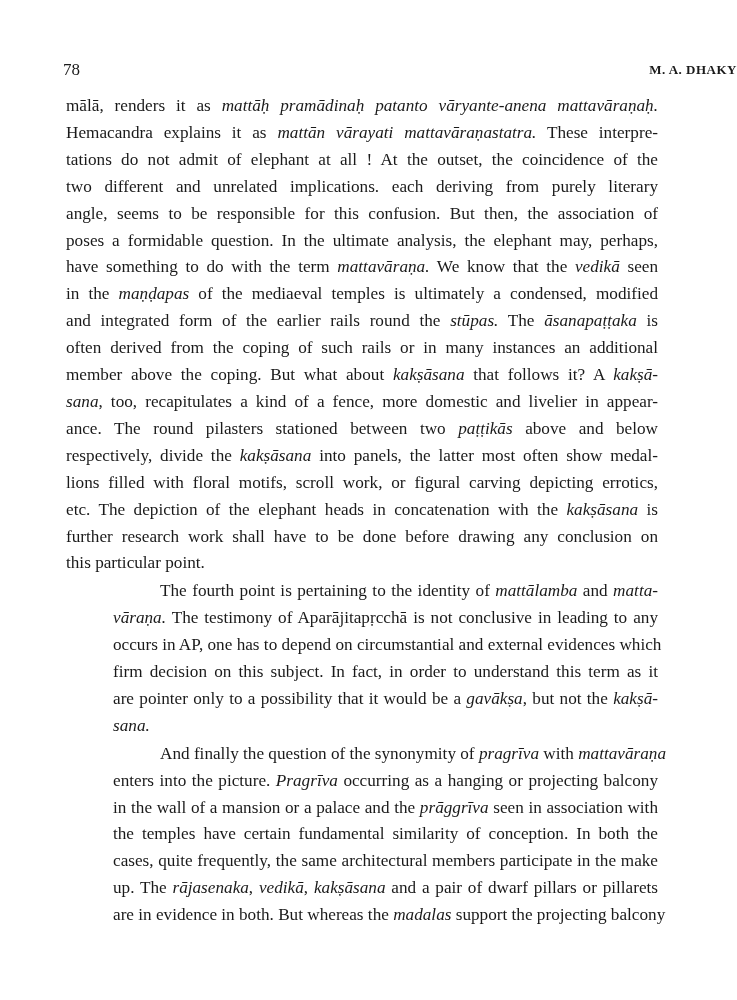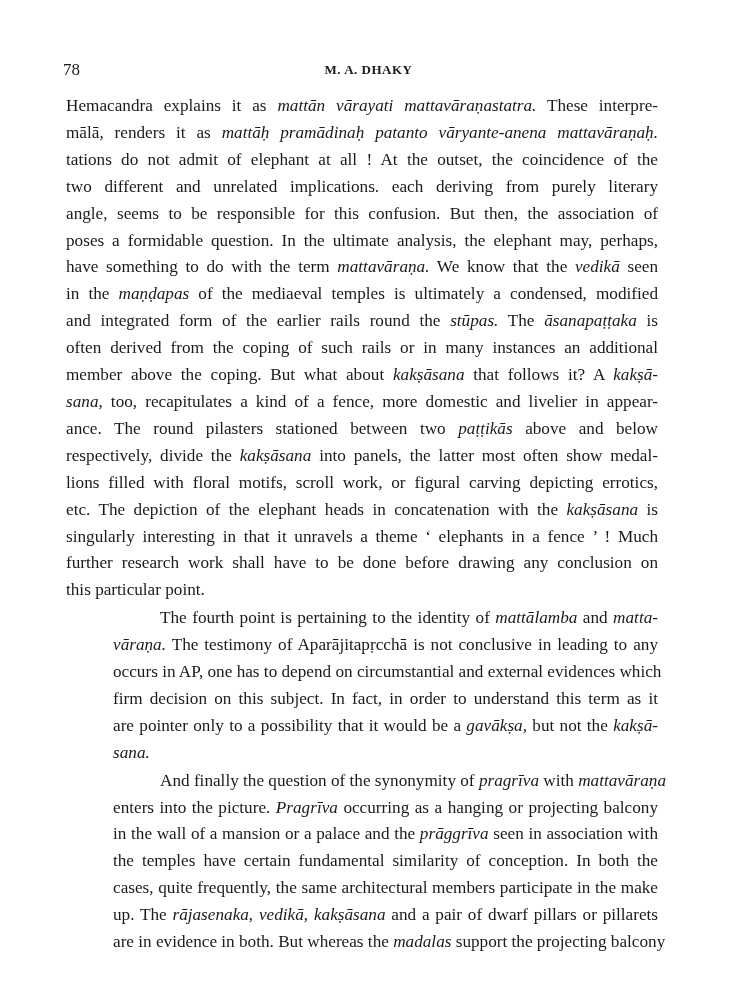--- a/index.html
+++ b/index.html
@@ -1,51 +1,50 @@
 <!DOCTYPE html>
 <html><head>
   <meta charset="utf-8">
   <style>
     html, body { margin: 0; padding: 0; background: #ffffff; }
     body { width: 737px; height: 1000px; position: relative; overflow: hidden; color: #1a1a1a; font-family: "Liberation Serif", "DejaVu Serif", serif; }
     .page-num { position: absolute; left: 63px; top: 60px; font-size: 17px; }
-    .running-head { position: absolute; left: 0; width: 737px; top: 62px; text-align: center; font-size: 13px; font-weight: bold; letter-spacing: 0.5px; }
+    .running-head { position: absolute; left: 0; width: 737px; top: 62px; text-align: right; font-size: 13px; font-weight: bold; letter-spacing: 0.5px; }
     .body-text { position: absolute; left: 66px; top: 93px; width: 592px; font-size: 17.2px; line-height: 26.9px; text-align: justify; }
     .para { margin: 0; }
     .para.indent { text-indent: 47px; }
     .para + .para { margin-top: 1px; }
     .line { display: block; text-align: justify; text-align-last: justify; white-space: nowrap; }
     .line.last { text-align-last: left; }
     i { font-style: italic; }
   </style>
 </head>
 <body>
 
 <div class="page-num">78</div>
 <div class="running-head">M. A. DHAKY</div>
 
 <div class="body-text" id="body-text">
     <div class="para">
+      <span class="line"><span>mālā, renders it as </span><i>mattāḥ pramādinaḥ patanto vāryante-anena mattavāraṇaḥ.</i></span>
       <span class="line"><span>Hemacandra explains it as </span><i>mattān vārayati mattavāraṇastatra.</i><span>  These interpre-</span></span>
-      <span class="line"><span>mālā, renders it as </span><i>mattāḥ pramādinaḥ patanto vāryante-anena mattavāraṇaḥ.</i></span>
       <span class="line"><span>tations do not admit of elephant at all !  At the outset, the coincidence of the</span></span>
       <span class="line"><span>two different and unrelated implications. each deriving from purely literary</span></span>
       <span class="line"><span>angle, seems to be responsible for this confusion.  But then, the association of</span></span>
       <span class="line"><span>poses a formidable question. In the ultimate analysis, the elephant may, perhaps,</span></span>
       <span class="line"><span>have something to do with the term </span><i>mattavāraṇa.</i><span>  We know that the </span><i>vedikā</i><span> seen</span></span>
       <span class="line"><span>in the </span><i>maṇḍapas</i><span> of the mediaeval temples is ultimately a condensed, modified</span></span>
       <span class="line"><span>and integrated form of the earlier rails round the </span><i>stūpas.</i><span>  The </span><i>āsanapaṭṭaka</i><span> is</span></span>
       <span class="line"><span>often derived from the coping of such rails or in many instances an additional</span></span>
       <span class="line"><span>member above the coping. But what about </span><i>kakṣāsana</i><span> that follows it?  A </span><i>kakṣā-</i></span>
       <span class="line"><i>sana</i><span>, too, recapitulates a kind of a fence, more domestic and livelier in appear-</span></span>
       <span class="line"><span>ance.  The round pilasters stationed between two </span><i>paṭṭikās</i><span> above and below</span></span>
       <span class="line"><span>respectively, divide the </span><i>kakṣāsana</i><span> into panels, the latter most often show medal-</span></span>
       <span class="line"><span>lions filled with floral motifs, scroll work, or figural carving depicting errotics,</span></span>
       <span class="line"><span>etc.  The depiction of the elephant heads in concatenation with the </span><i>kakṣāsana</i><span> is</span></span>
-      <span class="line"><span>singularly interesting in that it unravels a theme ‘ elephants in a fence ’ !  Much</span></span>
       <span class="line"><span>further research work shall have to be done before drawing any conclusion on</span></span>
       <span class="line last"><span>this particular point.</span></span>
     </div>
     <div class="para indent">
       <span class="line" style="padding-left: 47px;"><span>The fourth point is pertaining to the identity of </span><i>mattālamba</i><span> and </span><i>matta-</i></span>
       <span class="line"><i>vāraṇa.</i><span>  The testimony of Aparājitapṛcchā is not conclusive in leading to any</span></span>
       <span class="line"><span>occurs in AP, one has to depend on circumstantial and external evidences which</span></span>
       <span class="line"><span>firm decision on this subject.  In fact, in order to understand this term as it</span></span>
       <span class="line"><span>are pointer only to a possibility that it would be a </span><i>gavākṣa</i><span>, but not the </span><i>kakṣā-</i></span>
       <span class="line last"><i>sana.</i></span>

